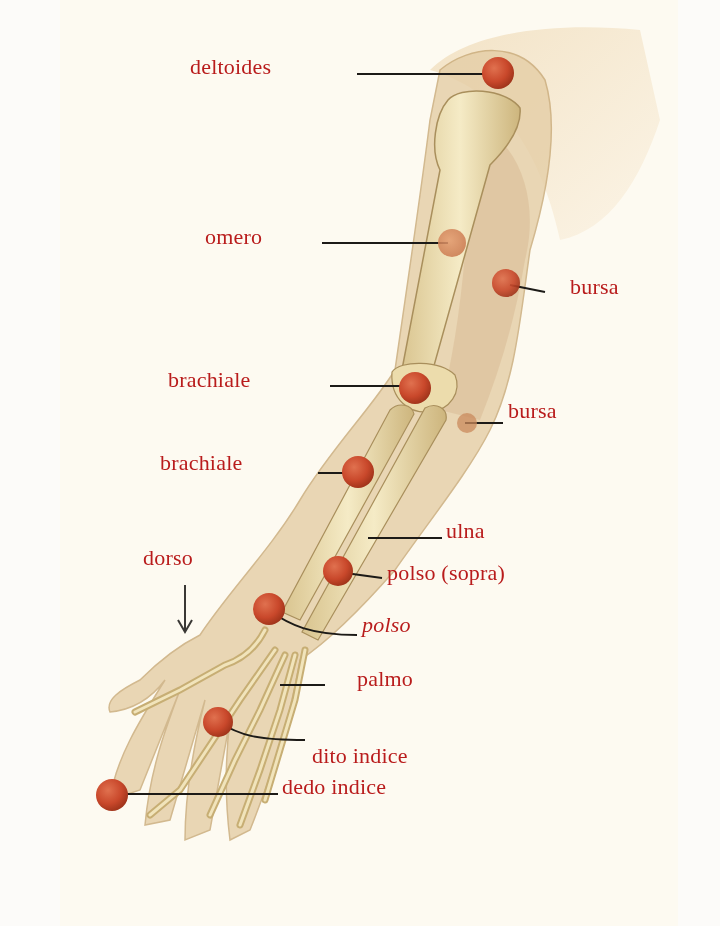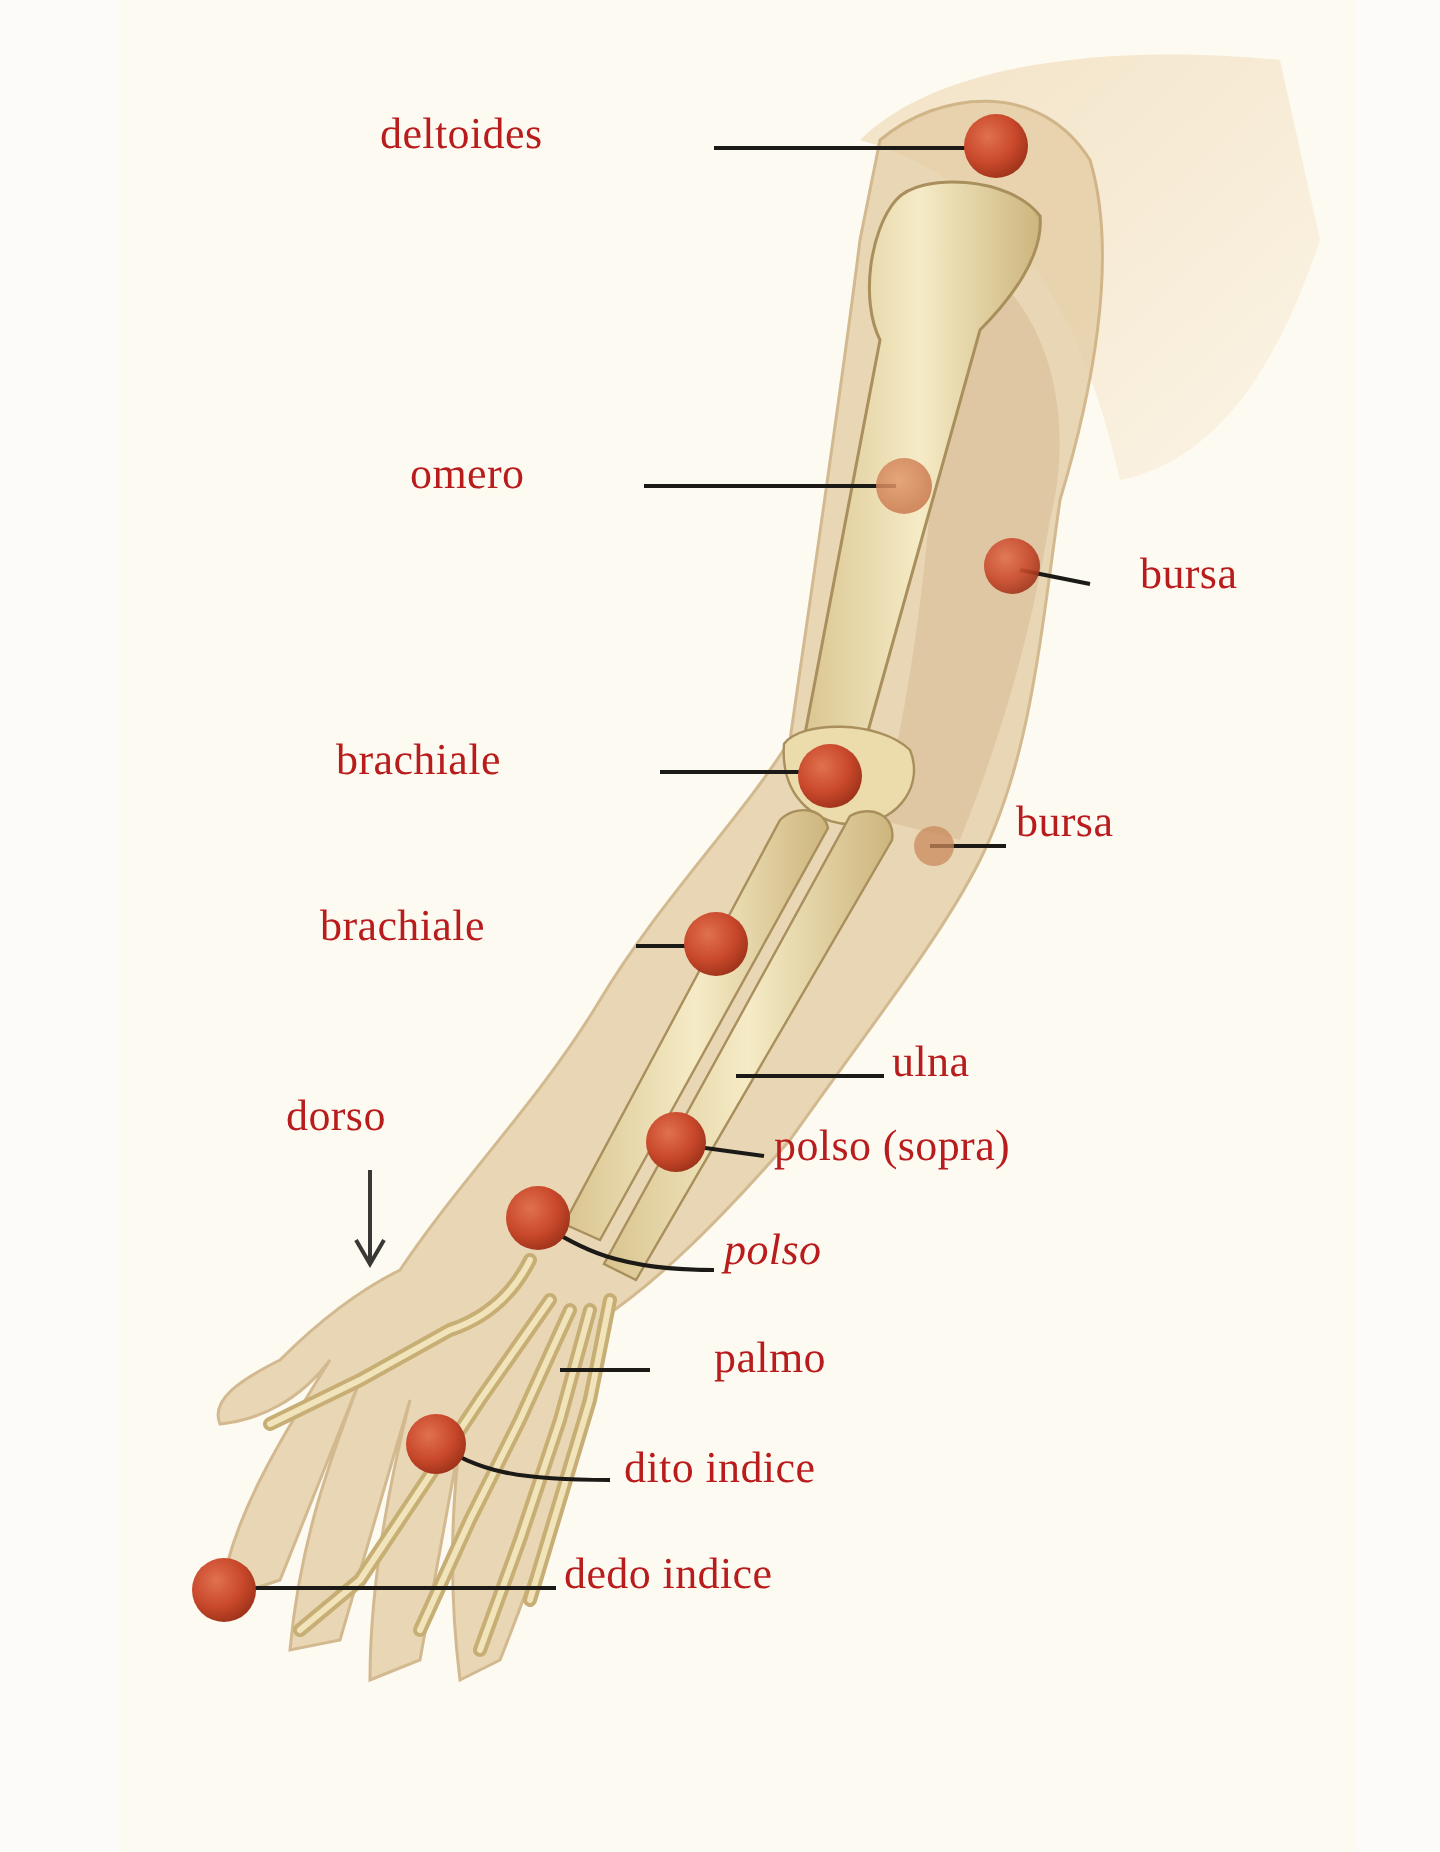--- a/index.html
+++ b/index.html
@@ -126,14 +126,14 @@
 <div class="label" style="left:205px; top:226px;">omero</div>
 <div class="label" style="left:548px; top:276px;margin-left:22px;">bursa</div>
 <div class="label" style="left:168px; top:369px;">brachiale</div>
 <div class="label" style="left:508px; top:400px;">bursa</div>
 <div class="label" style="left:160px; top:452px;">brachiale</div>
 <div class="label" style="left:446px; top:520px;">ulna</div>
 <div class="label" style="left:143px; top:547px;">dorso</div>
 <div class="label" style="left:387px; top:562px;">polso (sopra)</div>
 <div class="label" style="left:362px; top:614px;font-style:italic;">polso</div>
 <div class="label" style="left:329px; top:668px;margin-left:28px;">palmo</div>
-<div class="label" style="left:312px; top:723px;">dito indice</div>
+<div class="label" style="left:312px; top:745px;">dito indice</div>
 <div class="label" style="left:282px; top:776px;">dedo indice</div>
 
 </body></html>

